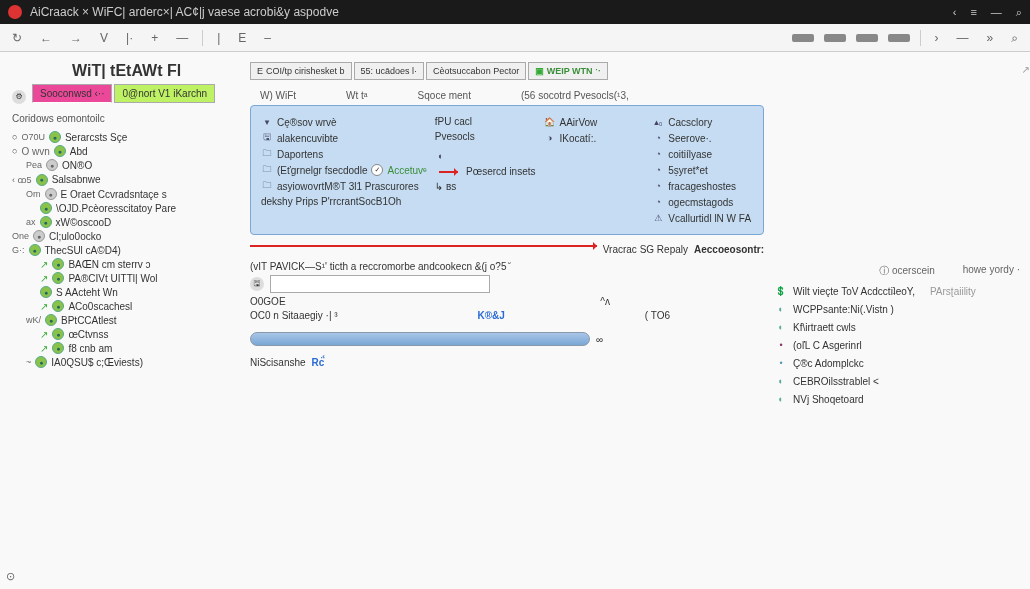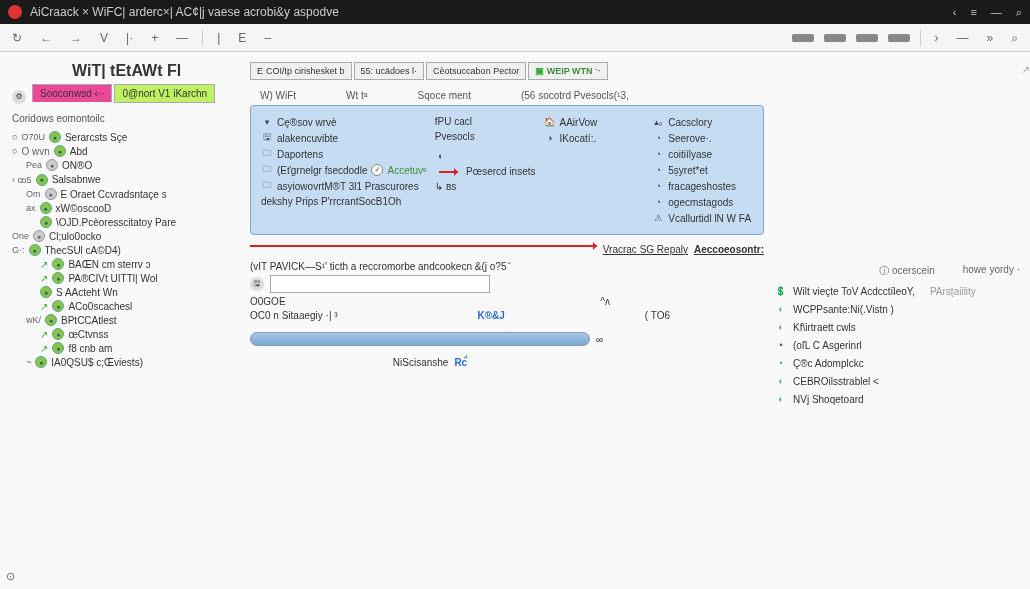--- a/index.html
+++ b/index.html
@@ -51,21 +51,21 @@
 .blue-panel { background: #c5dcf2; border: 1px solid #7aa7d4; border-radius: 4px; padding: 8px 10px; margin: 4px 0 8px 0; display: flex; gap: 8px; }
 .blue-panel .bcol { flex: 1; }
 .blue-panel .brow { display: flex; align-items: center; gap: 4px; padding: 2px 0; font-size: 10px; white-space: nowrap; }
 .blue-panel .brow .icn { width: 12px; height: 12px; display: inline-flex; align-items: center; justify-content: center; font-size: 9px; color: #446; }
 .circ { width: 12px; height: 12px; border: 1px solid #888; border-radius: 50%; display: inline-flex; align-items: center; justify-content: center; font-size: 7px; background: #fff; }
 .red-arrow { height: 2px; background: #d22; flex: 1; margin: 0 4px; position: relative; }
 .red-arrow::after { content:''; position:absolute; right:-4px; top:-3px; border:4px solid transparent; border-left-color:#d22; }
 
 .long-red { height: 2px; background: #d22; margin: 2px 0 8px 0; position: relative; }
 .long-red::after { content:''; position:absolute; right:-4px; top:-3px; border:4px solid transparent; border-left-color:#d22; }
-.trail-row { display: flex; align-items: center; gap: 6px; font-size: 10px; margin: 0 0 6px 0; text-decoration: underline; }
+.trail-row { display: flex; align-items: center; gap: 6px; font-size: 10px; margin: 0 0 6px 0; }
 
 
 .lower { margin-top: 6px; }
 .lower .lr { display: flex; align-items: center; gap: 6px; font-size: 10px; margin: 3px 0; }
 .lower .input-box { width: 220px; height: 18px; border: 1px solid #aaa; background: #fff; }
 .progress { width: 340px; height: 14px; border: 1px solid #89a; border-radius: 7px; background: linear-gradient(#a8c5e8,#7aa7d4); margin: 8px 0; }
 .blue-link { color: #2a6bd4; font-weight: bold; }
 
 
 .right-col { width: 260px; padding: 10px 10px 10px 4px; overflow: hidden; }
@@ -150,28 +150,28 @@
         <div class="tree-item indent0">
           <span style="color:#666;font-size:9px">‹  ꝏ5</span>
           <span class="dot-icon ">●</span>
           <span>Salsabnwe</span>
         </div>
         <div class="tree-item indent1">
           <span style="color:#666;font-size:9px">Om</span>
           <span class="dot-icon grey">●</span>
           <span>E Oraet Ccvradsntaçe s</span>
         </div>
+        <div class="tree-item indent2">
+          <span class="dot-icon ">●</span>
+          <span>\OJD.Pcèoresscitatoy Pare</span>
+        </div>
         <div class="tree-item indent1">
           <span style="color:#666;font-size:9px">ax</span>
           <span class="dot-icon ">●</span>
           <span>xW©oscooD</span>
-        </div>
-        <div class="tree-item indent2">
-          <span class="dot-icon ">●</span>
-          <span>\OJD.Pcèoresscitatoy Pare</span>
         </div>
         <div class="tree-item indent0">
           <span style="color:#666;font-size:9px">One</span>
           <span class="dot-icon grey">●</span>
           <span>Cl;ulo0ocko</span>
         </div>
         <div class="tree-item indent0">
           <span style="color:#666;font-size:9px">G·:</span>
           <span class="dot-icon ">●</span>
           <span>ThecSUl сA©D4)</span>
@@ -364,21 +364,21 @@
       </div>
       <div class="lr" style="justify-content:space-between;width:420px">
         <span>OC0 n Sitaaegiy   ·|  ³</span>
         <span class="blue-link">K®&amp;J</span>
         <span>( TO6</span>
       </div>
       <div class="lr">
         <div class="progress"></div>
         <span>∞</span>
       </div>
-      <div class="lr" style="justify-content:center;width:360px">
+      <div class="lr" style="justify-content:flex-start;width:360px">
         <span>NiScisanshe</span>
         <span class="blue-link">Rc̈́</span>
       </div>
     </div>
   </div>
 
   <div class="right-col">
     <div style="height:200px"></div>
     <div class="small-head">
       <span>ⓘ ocerscein</span>

